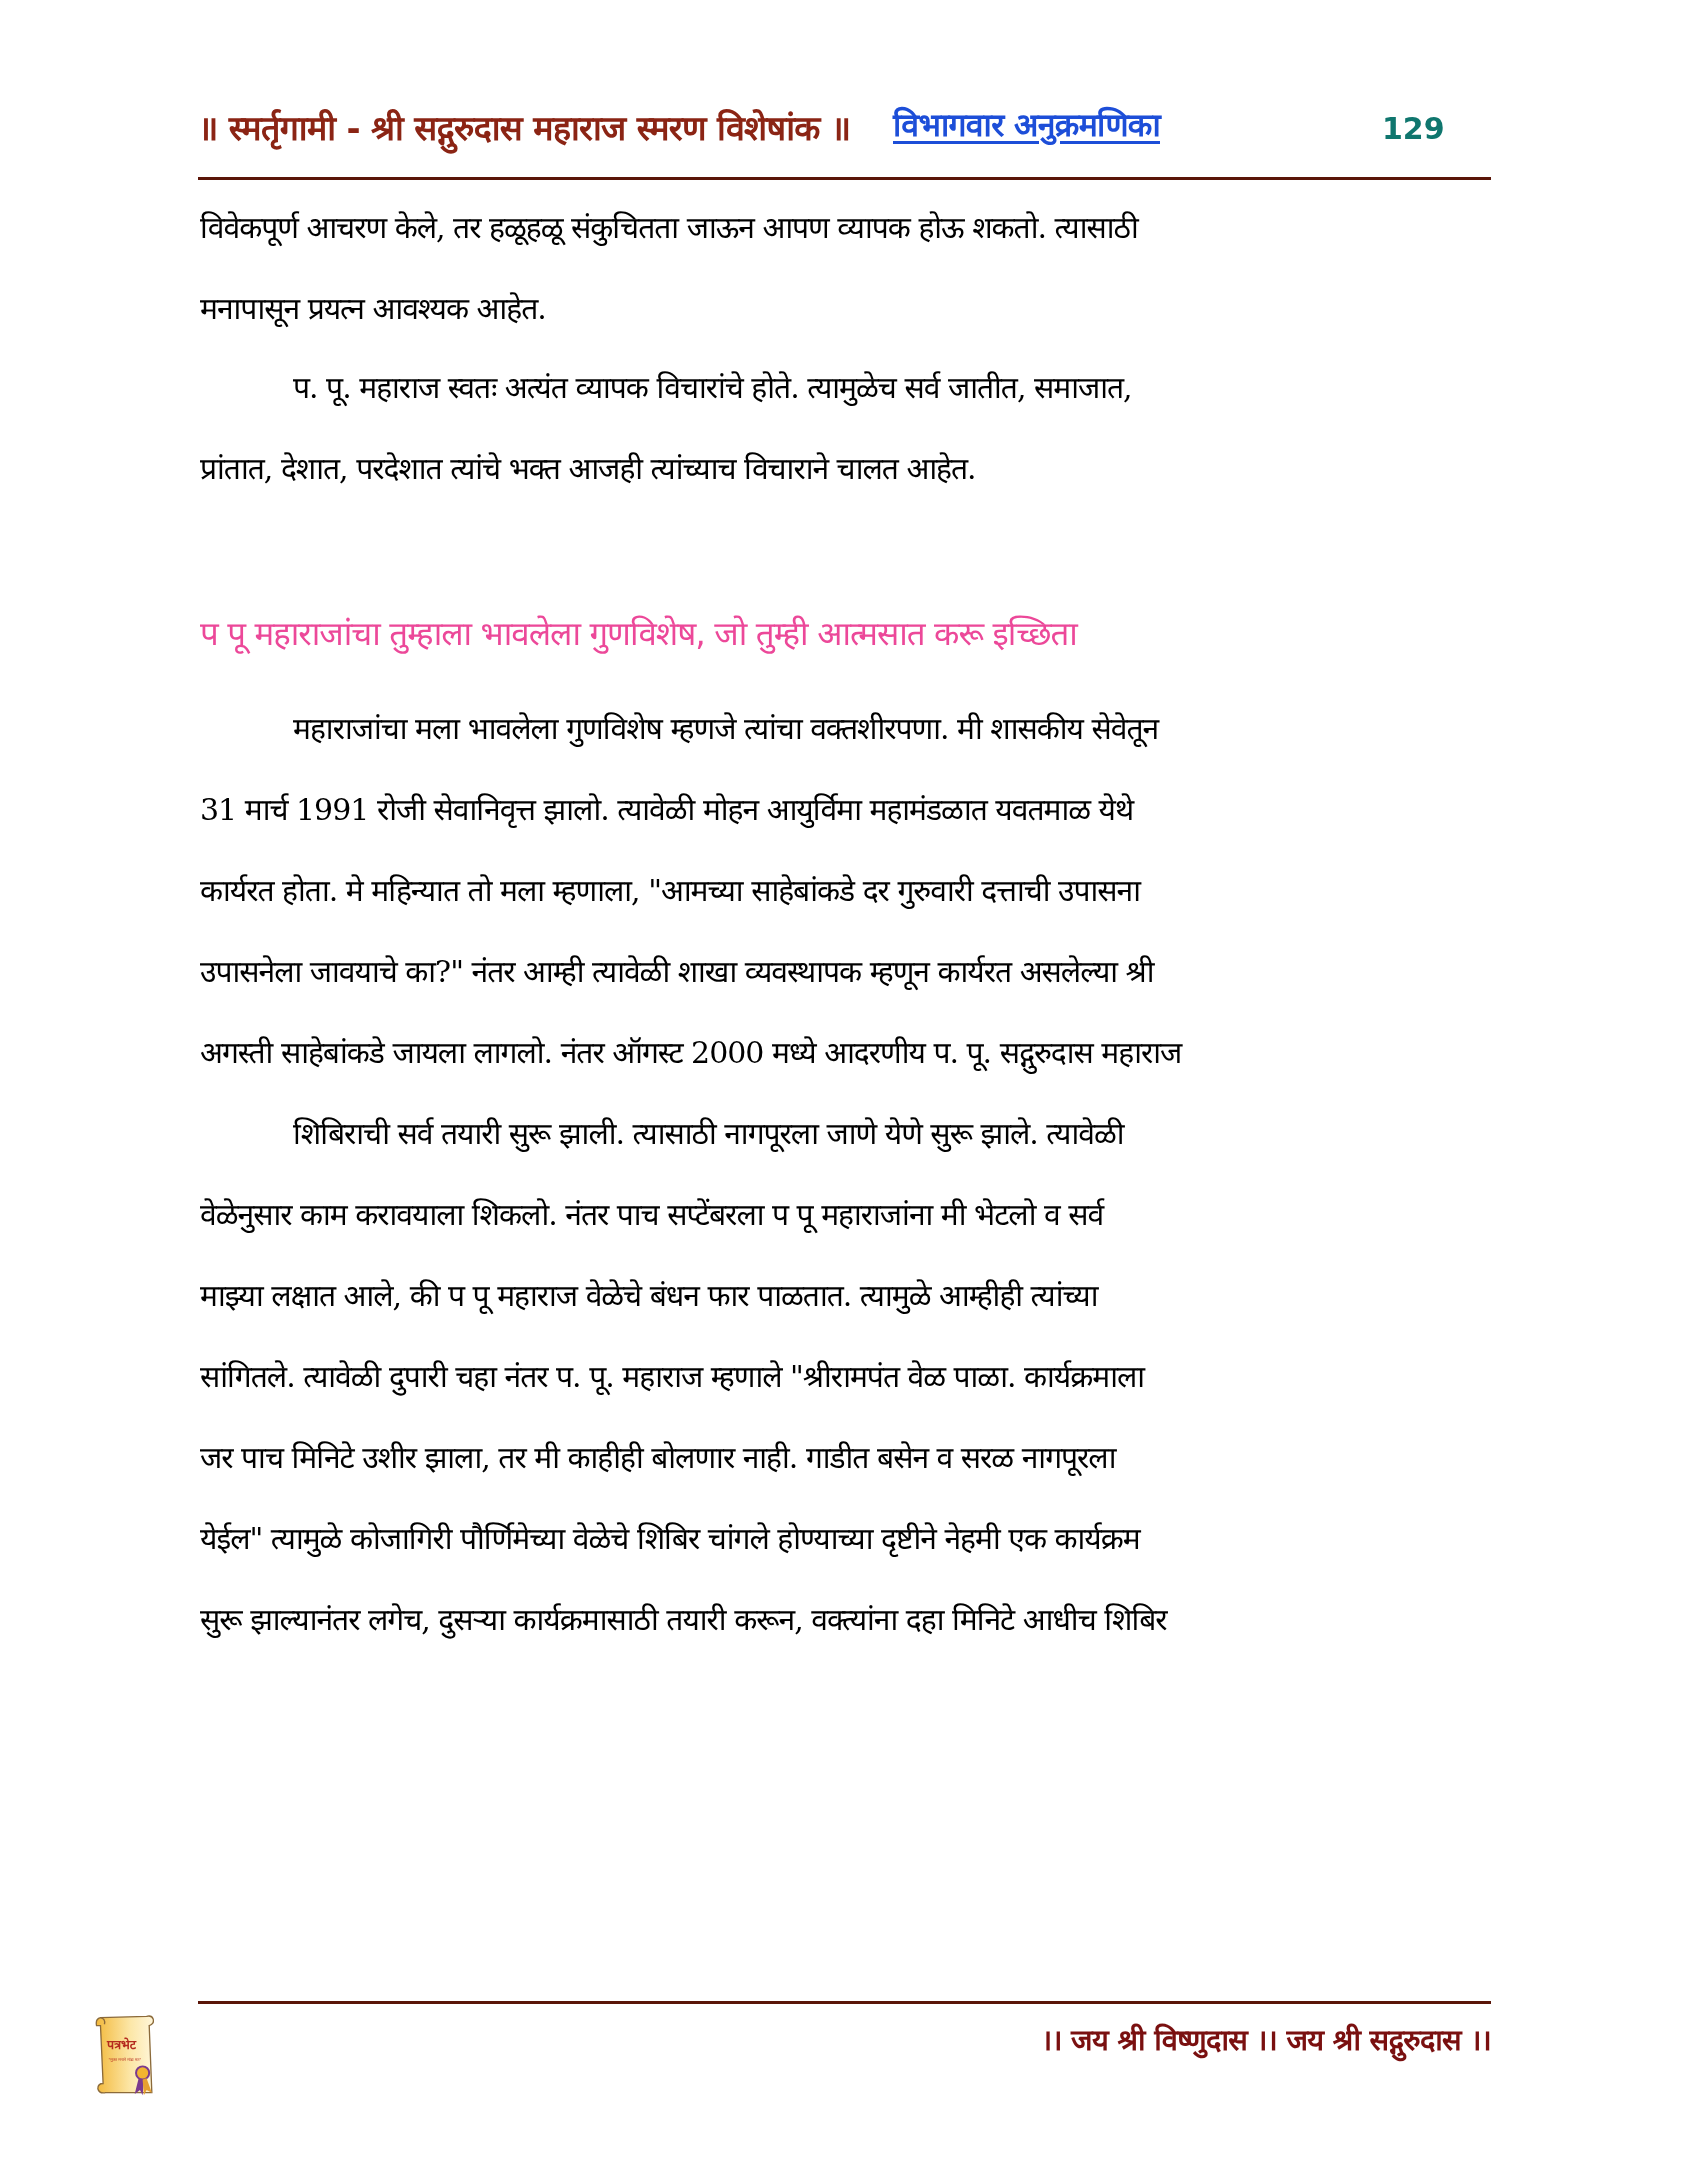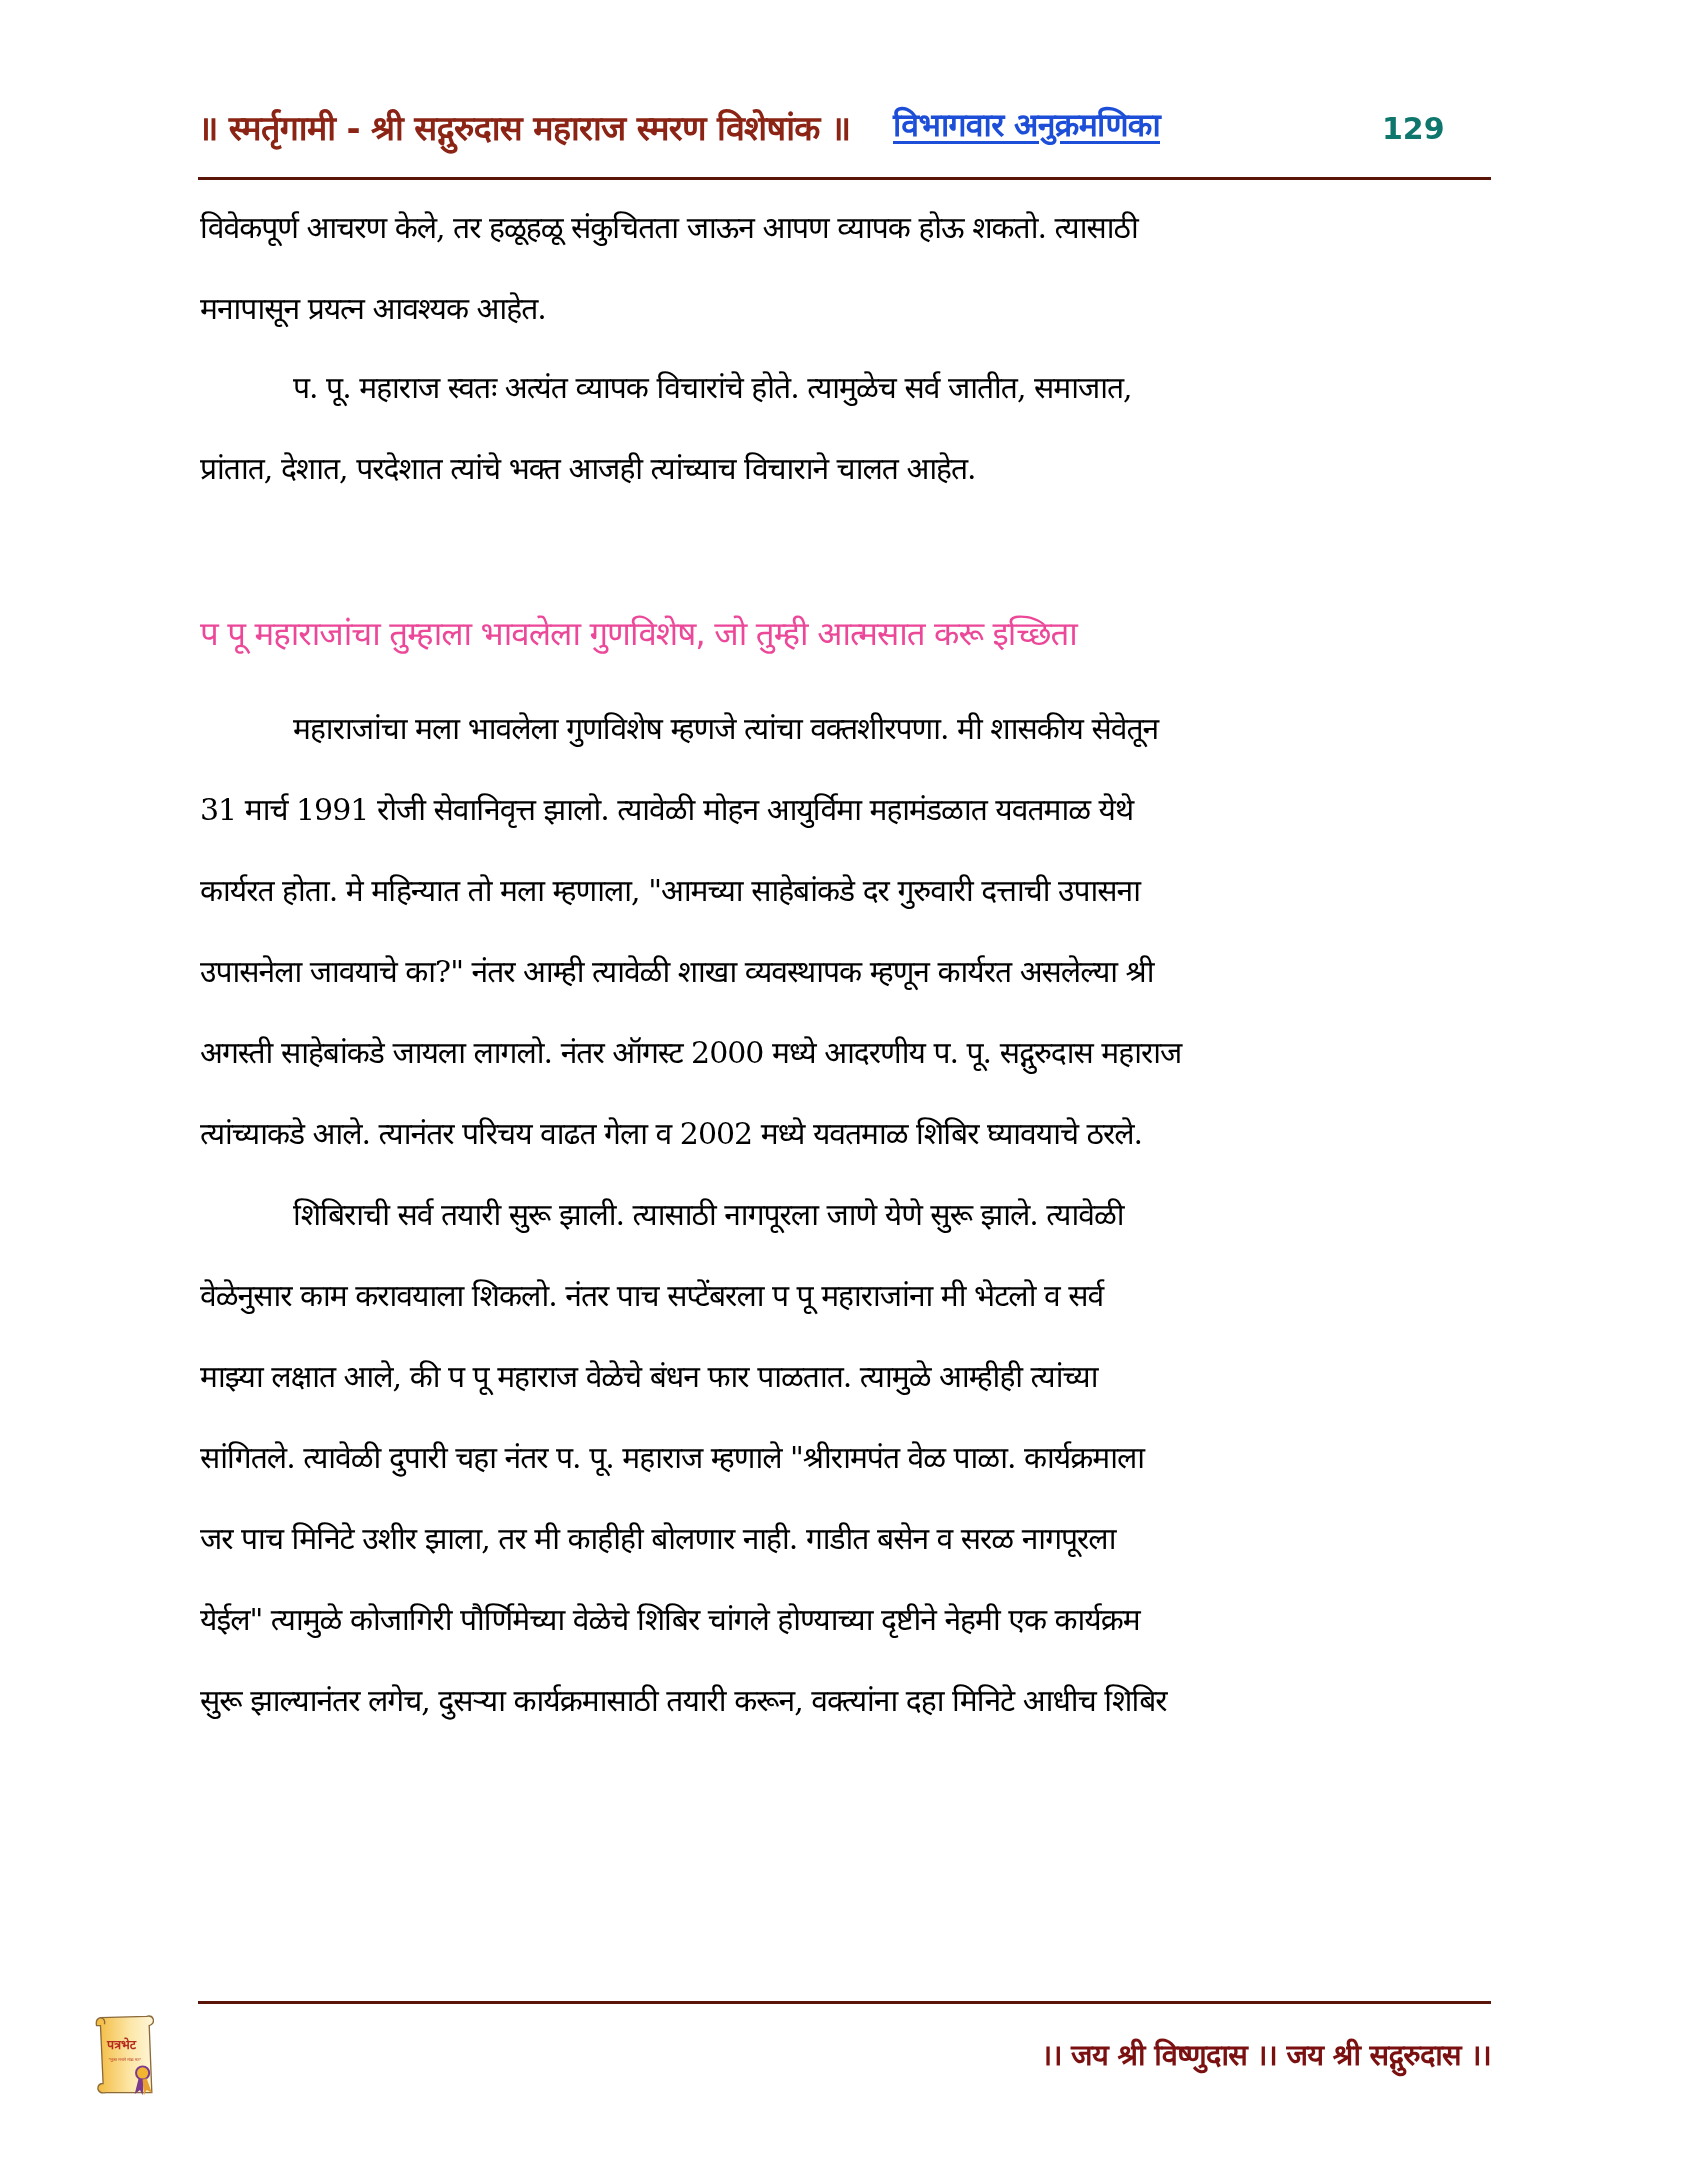--- a/index.html
+++ b/index.html
@@ -16,21 +16,21 @@
 
   .body-text { position: absolute; left: 200px; width: 1290px; font-family: "DejaVu Serif", serif; font-size: 30px; color: #000; }
   .line { height: 81px; line-height: 81px; white-space: nowrap; letter-spacing: -1px; }
   .line.indent { padding-left: 93px; }
 
   .block-1 { top: 187px; }
   .block-2 { top: 347px; }
   .section-heading { position: absolute; left: 200px; top: 610px; font-family: "DejaVu Sans", sans-serif; font-size: 33px; color: #ec4899; white-space: nowrap; letter-spacing: -1px; }
   .block-3 { top: 688px; }
 
-  .footer-text { position: absolute; right: 196px; top: 2019px; font-size: 29px; font-weight: bold; color: #7A1010; white-space: nowrap; letter-spacing: -0.7px; margin-top: 15px; }
+  .footer-text { position: absolute; right: 196px; top: 2019px; font-size: 29px; font-weight: bold; color: #7A1010; white-space: nowrap; letter-spacing: -0.7px; }
 
   .scroll-logo { position: absolute; left: 86px; top: 2011px; width: 79px; height: 89px; }
 </style>
 </head>
 <body>
 
 <div class="page">
 
   <div class="header">
     <span class="header-title">॥ स्मर्तृगामी - श्री सद्गुरुदास महाराज स्मरण विशेषांक ॥</span>
@@ -50,21 +50,20 @@
   </div>
 
   <div class="section-heading">प पू महाराजांचा तुम्हाला भावलेला गुणविशेष, जो तुम्ही आत्मसात करू इच्छिता</div>
 
   <div class="body-text block-3">
     <div class="line indent">महाराजांचा मला भावलेला गुणविशेष म्हणजे त्यांचा वक्तशीरपणा. मी शासकीय सेवेतून</div>
     <div class="line">31 मार्च 1991 रोजी सेवानिवृत्त झालो. त्यावेळी मोहन आयुर्विमा महामंडळात यवतमाळ येथे</div>
     <div class="line">कार्यरत होता. मे महिन्यात तो मला म्हणाला, "आमच्या साहेबांकडे दर गुरुवारी दत्ताची उपासना</div>
     <div class="line">उपासनेला जावयाचे का?" नंतर आम्ही त्यावेळी शाखा व्यवस्थापक म्हणून कार्यरत असलेल्या श्री</div>
     <div class="line">अगस्ती साहेबांकडे जायला लागलो. नंतर ऑगस्ट 2000 मध्ये आदरणीय प. पू. सद्गुरुदास महाराज</div>
-    <div class="line">त्यांच्याकडे आले. त्यानंतर परिचय वाढत गेला व 2002 मध्ये यवतमाळ शिबिर घ्यावयाचे ठरले.</div>
     <div class="line indent">शिबिराची सर्व तयारी सुरू झाली. त्यासाठी नागपूरला जाणे येणे सुरू झाले. त्यावेळी</div>
     <div class="line">वेळेनुसार काम करावयाला शिकलो. नंतर पाच सप्टेंबरला प पू महाराजांना मी भेटलो व सर्व</div>
     <div class="line">माझ्या लक्षात आले, की प पू महाराज वेळेचे बंधन फार पाळतात. त्यामुळे आम्हीही त्यांच्या</div>
     <div class="line">सांगितले. त्यावेळी दुपारी चहा नंतर प. पू. महाराज म्हणाले "श्रीरामपंत वेळ पाळा. कार्यक्रमाला</div>
     <div class="line">जर पाच मिनिटे उशीर झाला, तर मी काहीही बोलणार नाही. गाडीत बसेन व सरळ नागपूरला</div>
     <div class="line">येईल" त्यामुळे कोजागिरी पौर्णिमेच्या वेळेचे शिबिर चांगले होण्याच्या दृष्टीने नेहमी एक कार्यक्रम</div>
     <div class="line">सुरू झाल्यानंतर लगेच, दुसऱ्या कार्यक्रमासाठी तयारी करून, वक्त्यांना दहा मिनिटे आधीच शिबिर</div>
   </div>
 
   <div class="rule bottom"></div>

